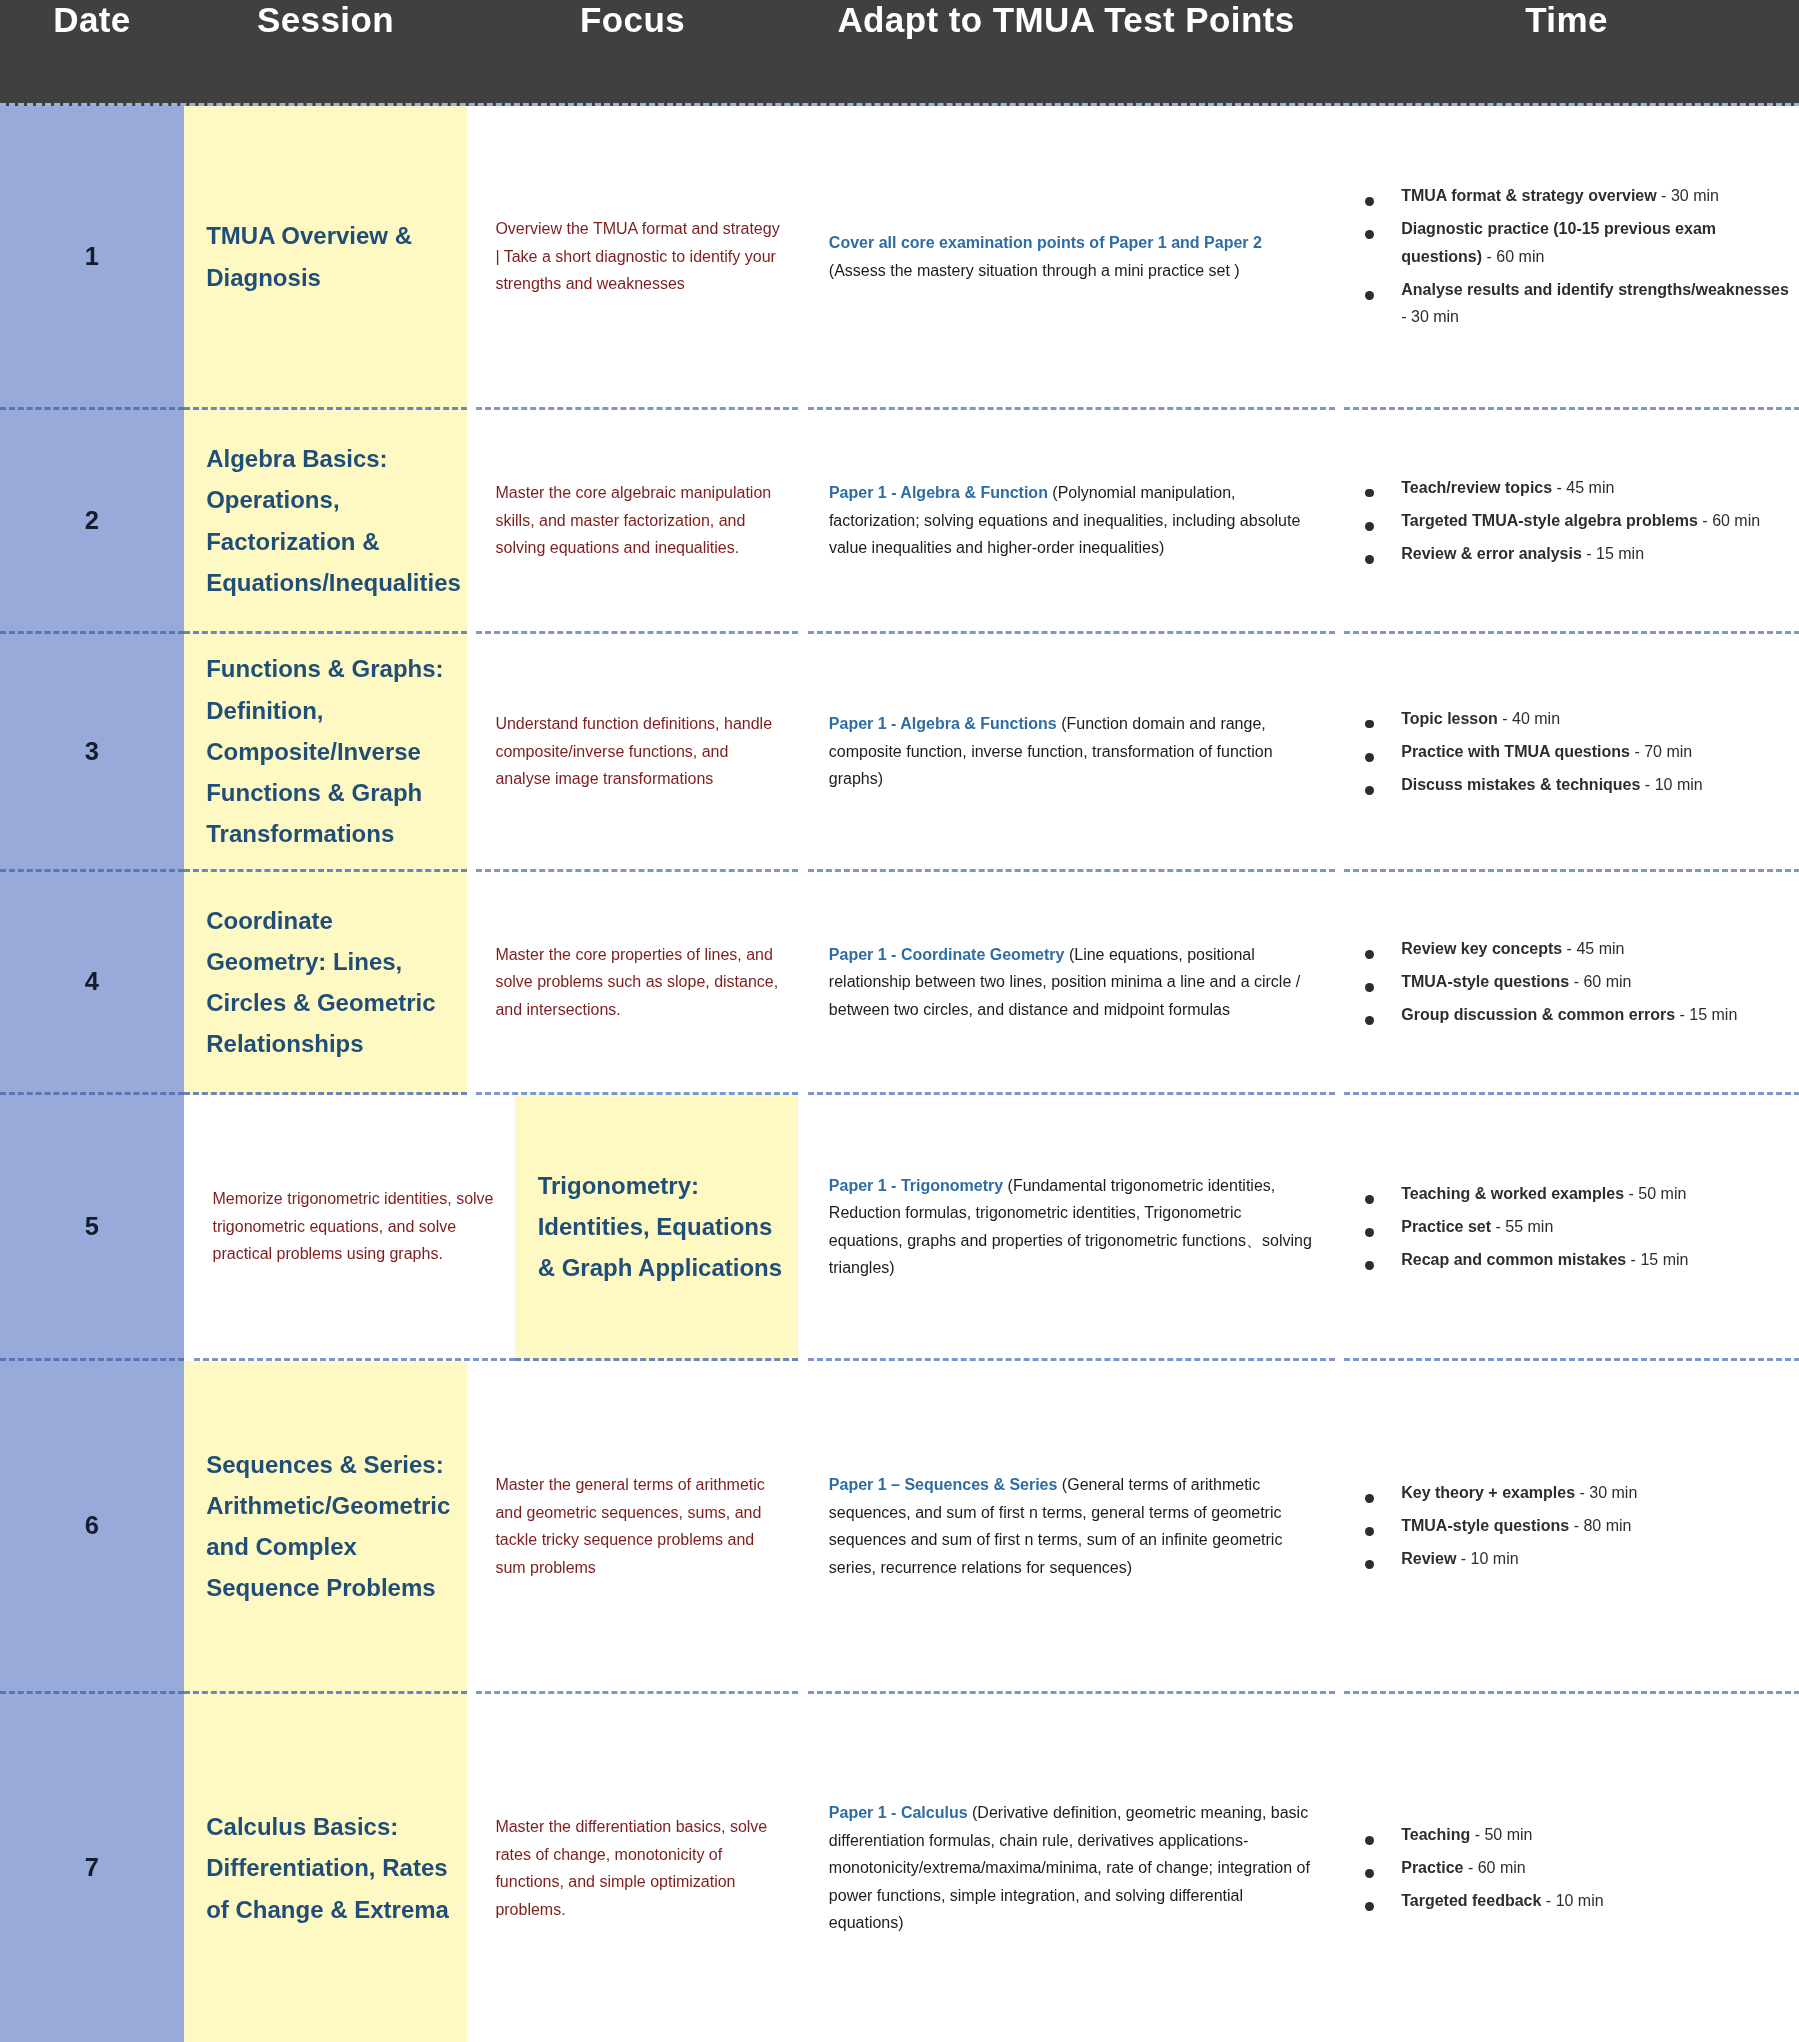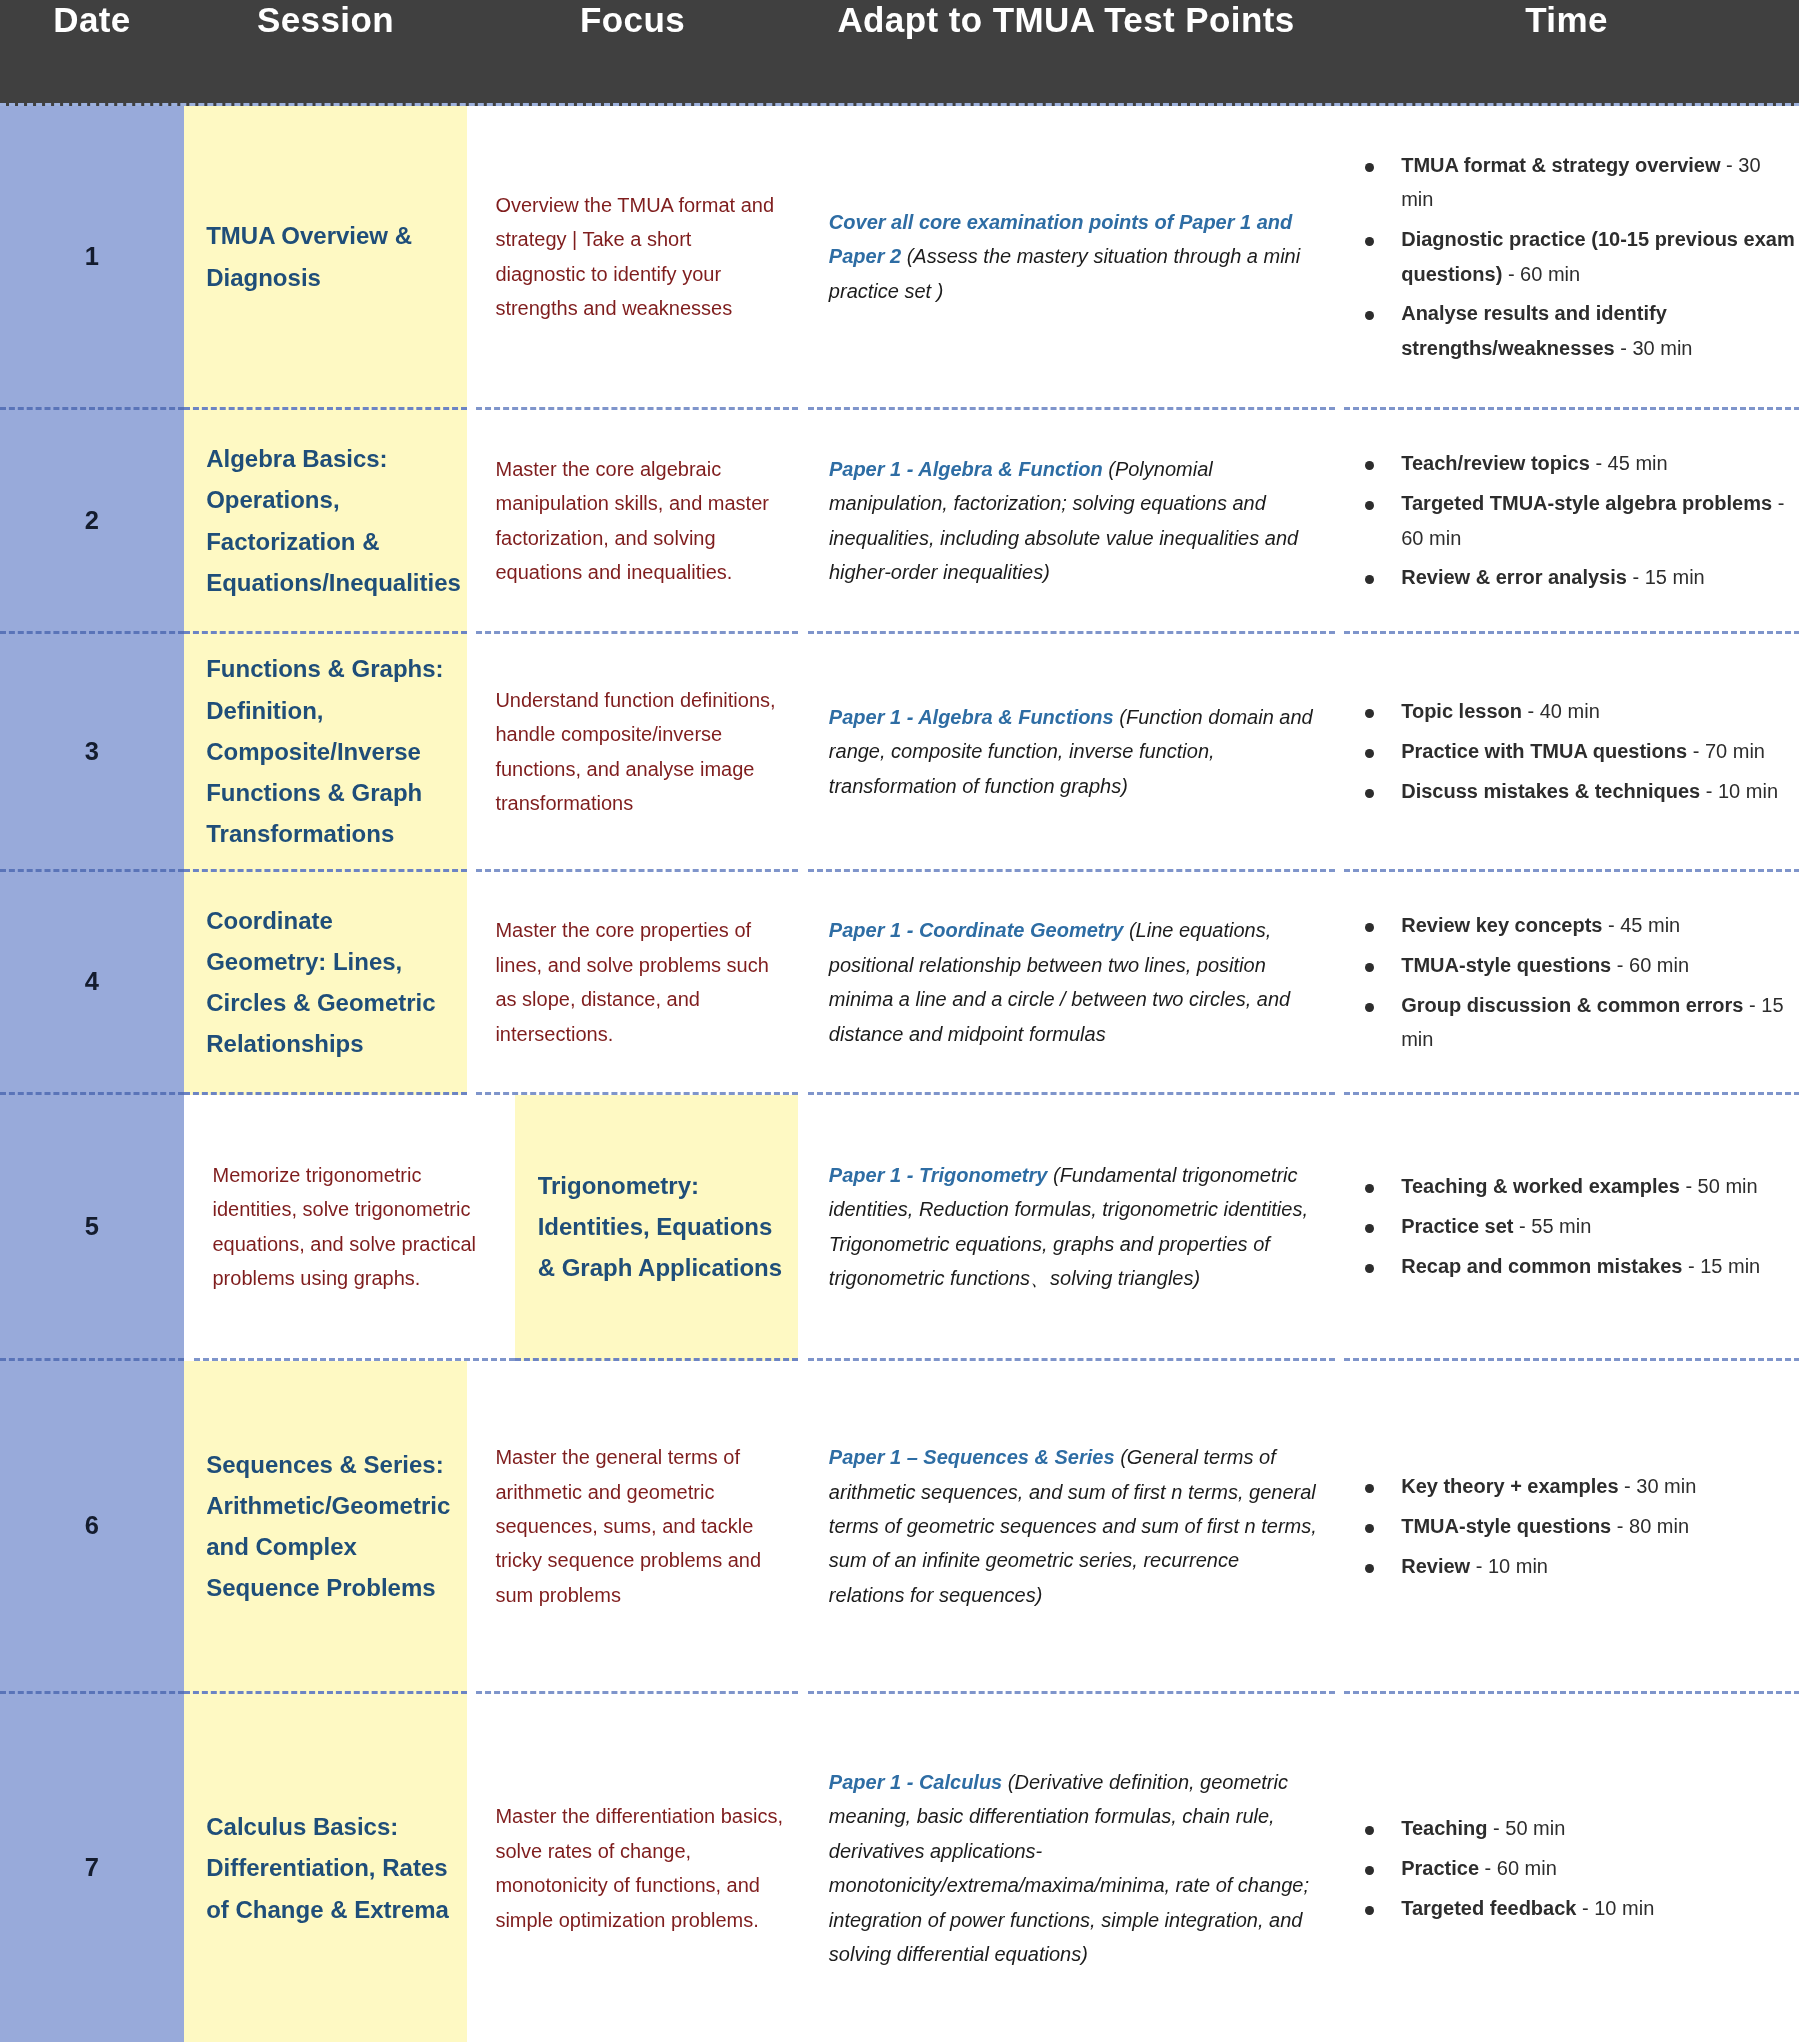--- a/index.html
+++ b/index.html
@@ -36,21 +36,21 @@
   
   .row{
     display:flex;
     align-items:stretch;
   }
   .cell{
     box-sizing:border-box;
     border-bottom:3.2px dashed #7f95cb;
     display:flex;
     align-items:center;
-    font-size:20px;
+    font-size:16px;
     line-height:1.72;
   }
   .c-date{
     width:184px;
     background:#98aada;
     justify-content:center;
     font-weight:bold;
     font-size:25.5px;
     color:#141c2e;
     border-bottom-color:#5a74b8;
@@ -68,21 +68,20 @@
     width:322px;
     margin-left:9.6px;
     padding:12.8px 14.4px 12.8px 19px;
     color:#7f1d1d;
   }
   .c-test{
     width:527px;
     margin-left:9.6px;
     padding:11.2px 16px 11.2px 21px;
     color:#1c1c1c;
-    font-style:italic;
   }
   .c-time{
     width:456px;
     margin-left:9.6px;
     padding:9.6px 4.8px 9.6px 0;
     color:#2d2d2d;
   }
   .seg-highlight{color:#2e6da4;font-weight:bold;}
   .seg-normal{font-weight:normal;}
   .time-list{

